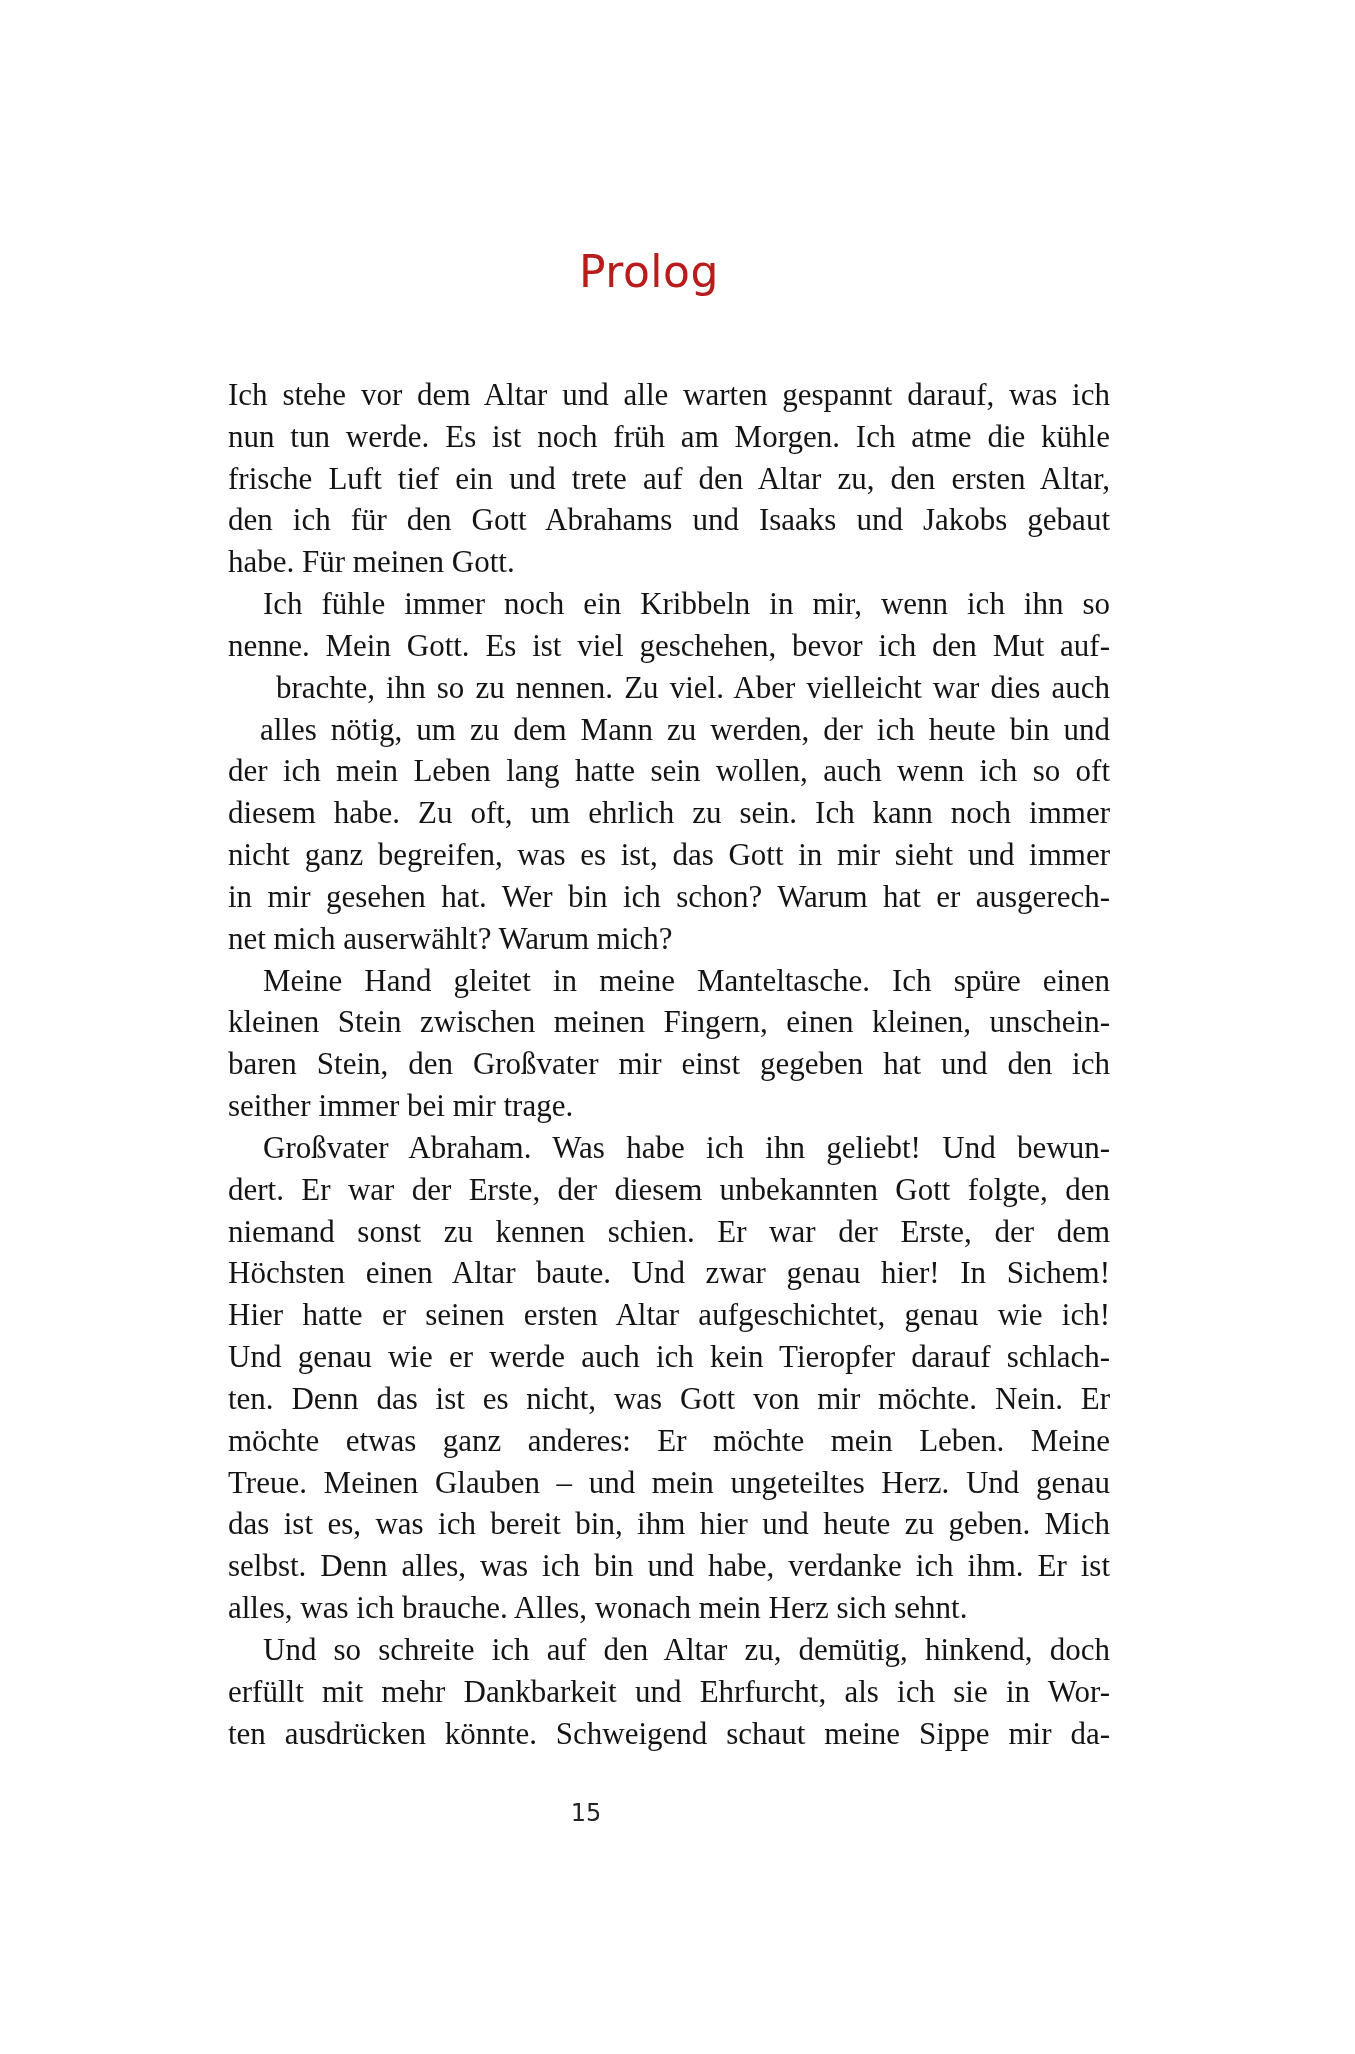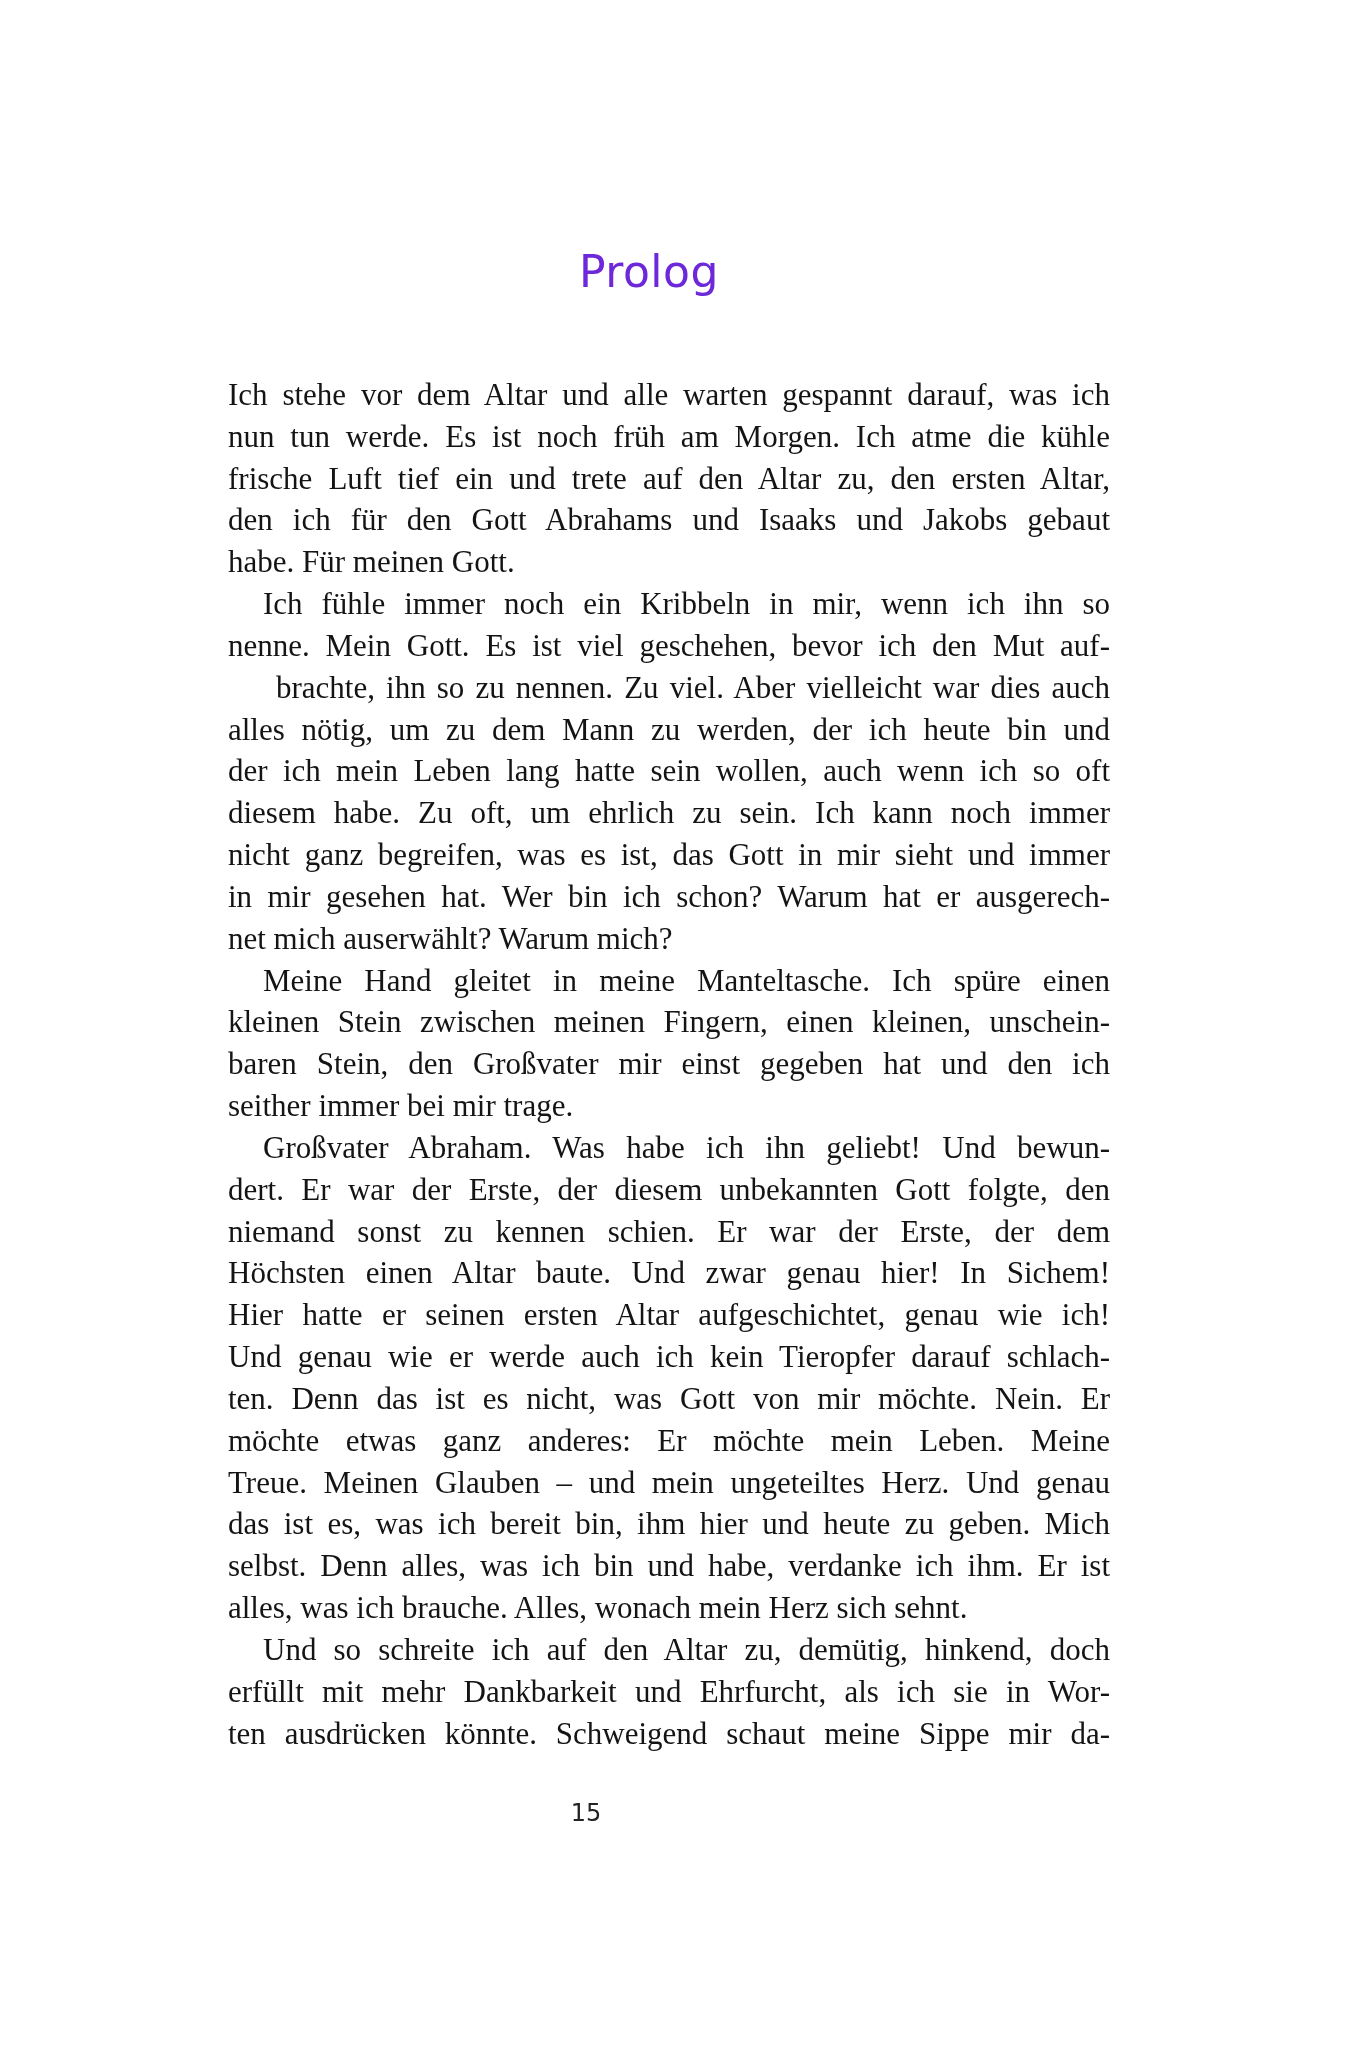--- a/index.html
+++ b/index.html
@@ -3,21 +3,21 @@
 <meta charset="utf-8">
 <style>
   html, body { margin: 0; padding: 0; background: #ffffff; }
   body { width: 1355px; height: 2054px; position: relative; overflow: hidden; }
   .page { position: absolute; left: 0; top: 0; width: 1355px; height: 2054px; background: #ffffff; }
   .title {
     position: absolute; left: 0; width: 1298px; top: 244px;
     text-align: center;
     font-family: "DejaVu Sans", sans-serif;
     font-size: 44px; line-height: 56px;
-    font-weight: normal; color: #6d28d9;
+    font-weight: normal; color: #b91c1c;
     letter-spacing: 0.5px;
     -webkit-text-stroke: 0px;
   }
   .body-text {
     position: absolute; left: 228px; top: 374px; width: 882px;
     font-family: "Liberation Serif", serif;
     font-size: 31px; color: #141414;
   }
   .line {
     display: block; height: 41.84px; line-height: 41.84px;
@@ -43,21 +43,21 @@
         <div class="line"><span style="white-space: nowrap; word-spacing: 0px;">Ich stehe vor dem Altar und alle warten gespannt darauf, was ich</span></div>
         <div class="line"><span style="white-space: nowrap; word-spacing: 0px;">nun tun werde. Es ist noch früh am Morgen. Ich atme die kühle</span></div>
         <div class="line"><span style="white-space: nowrap; word-spacing: 0px;">frische Luft tief ein und trete auf den Altar zu, den ersten Altar,</span></div>
         <div class="line"><span style="white-space: nowrap; word-spacing: 0px;">den ich für den Gott Abrahams und Isaaks und Jakobs gebaut</span></div>
         <div class="line last"><span style="white-space: nowrap;">habe. Für meinen Gott.</span></div>
       </div>
       <div>
         <div class="line indent"><span style="white-space: nowrap; word-spacing: 0px;">Ich fühle immer noch ein Kribbeln in mir, wenn ich ihn so</span></div>
         <div class="line"><span style="white-space: nowrap; word-spacing: 0px;">nenne. Mein Gott. Es ist viel geschehen, bevor ich den Mut auf-</span></div>
         <div class="line"><span style="white-space: nowrap; word-spacing: 0px; margin-left: 48px;">brachte, ihn so zu nennen. Zu viel. Aber vielleicht war dies auch</span></div>
-        <div class="line"><span style="white-space: nowrap; word-spacing: 0px;">alles nötig, um zu dem Mann zu werden, der ich heute bin und</span></div>
+        <div class="line"><span style="white-space: nowrap; word-spacing: 0px; margin-left: 32px;">alles nötig, um zu dem Mann zu werden, der ich heute bin und</span></div>
         <div class="line"><span style="white-space: nowrap; word-spacing: 0px;">der ich mein Leben lang hatte sein wollen, auch wenn ich so oft</span></div>
         <div class="line"><span style="white-space: nowrap; word-spacing: 0px;">diesem habe. Zu oft, um ehrlich zu sein. Ich kann noch immer</span></div>
         <div class="line"><span style="white-space: nowrap; word-spacing: 0px;">nicht ganz begreifen, was es ist, das Gott in mir sieht und immer</span></div>
         <div class="line"><span style="white-space: nowrap; word-spacing: 0px;">in mir gesehen hat. Wer bin ich schon? Warum hat er ausgerech-</span></div>
         <div class="line last"><span style="white-space: nowrap;">net mich auserwählt? Warum mich?</span></div>
       </div>
       <div>
         <div class="line indent"><span style="white-space: nowrap; word-spacing: 0px;">Meine Hand gleitet in meine Manteltasche. Ich spüre einen</span></div>
         <div class="line"><span style="white-space: nowrap; word-spacing: 0px;">kleinen Stein zwischen meinen Fingern, einen kleinen, unschein-</span></div>
         <div class="line"><span style="white-space: nowrap; word-spacing: 0px;">baren Stein, den Großvater mir einst gegeben hat und den ich</span></div>

